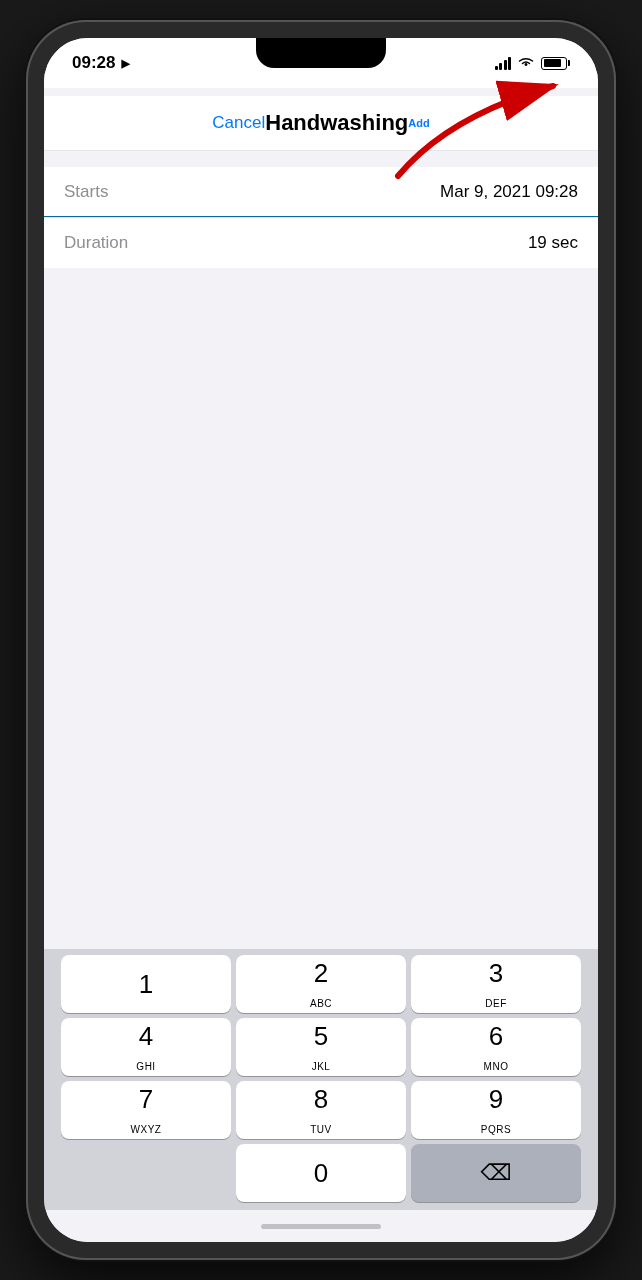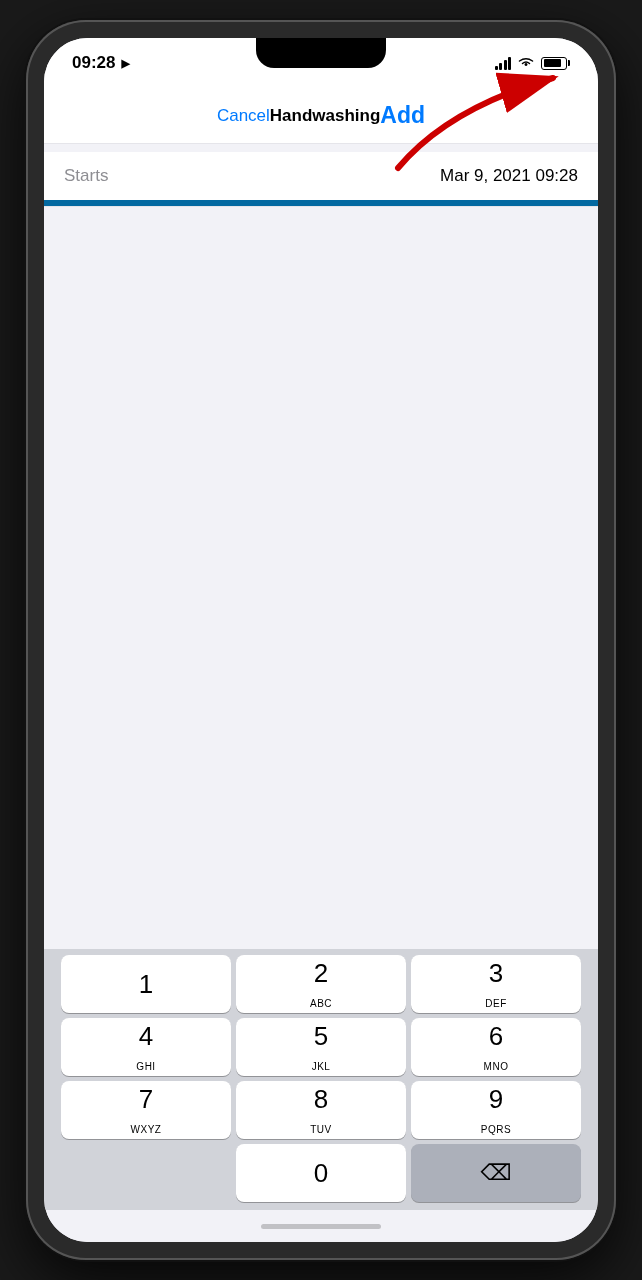--- a/index.html
+++ b/index.html
@@ -54,20 +54,21 @@
       position: absolute;
       top: 18px;
       left: 18px;
       right: 18px;
       bottom: 18px;
       background: #f2f2f7;
       border-radius: 44px;
       overflow: hidden;
       display: flex;
       flex-direction: column;
+      gap: 8px;
     }
 
     
     .status-bar {
       background: #ffffff;
       height: 50px;
       display: flex;
       align-items: center;
       justify-content: space-between;
       padding: 0 28px;
@@ -112,28 +113,28 @@
       flex-shrink: 0;
     }
 
     .nav-cancel {
       color: #007aff;
       font-size: 17px;
       cursor: pointer;
     }
 
     .nav-title {
-      font-size: 17px;
+      font-size: 22px;
       font-weight: 600;
       color: #000;
     }
 
     .nav-add {
       color: #007aff;
-      font-size: 23px;
+      font-size: 11px;
       font-weight: 600;
       cursor: pointer;
     }
 
     
     .content-area {
       flex: 1;
       display: flex;
       flex-direction: column;
       overflow: hidden;
@@ -144,21 +145,21 @@
       background: #ffffff;
       margin-top: 0;
       flex-shrink: 0;
     }
 
     .form-row {
       display: flex;
       align-items: center;
       justify-content: space-between;
       padding: 14px 20px;
-      border-bottom: 6px solid #0369a1;
+      border-bottom: 1px solid #0369a1;
       min-height: 50px;
     }
 
     .form-row:last-child {
       border-bottom: none;
     }
 
     .form-label {
       font-size: 17px;
       color: #8e8e93;
@@ -390,20 +391,24 @@
     <div class="content-area">
 
       <div class="top-separator"></div>
 
       <div class="form-section">
         <div class="form-row">
           <span class="form-label">Starts</span>
           <span class="form-value">Mar 9, 2021  09:28</span>
         </div>
         <div class="separator-line"></div>
+        <div class="form-row">
+          <span class="form-label">Duration</span>
+          <span class="form-value">19 sec</span>
+        </div>
       </div>
 
       <div class="empty-space"></div>
 
       <div class="keyboard">
 
         <div class="keyboard-row">
           <div class="key">
             <span class="key-number">1</span>
           </div>

